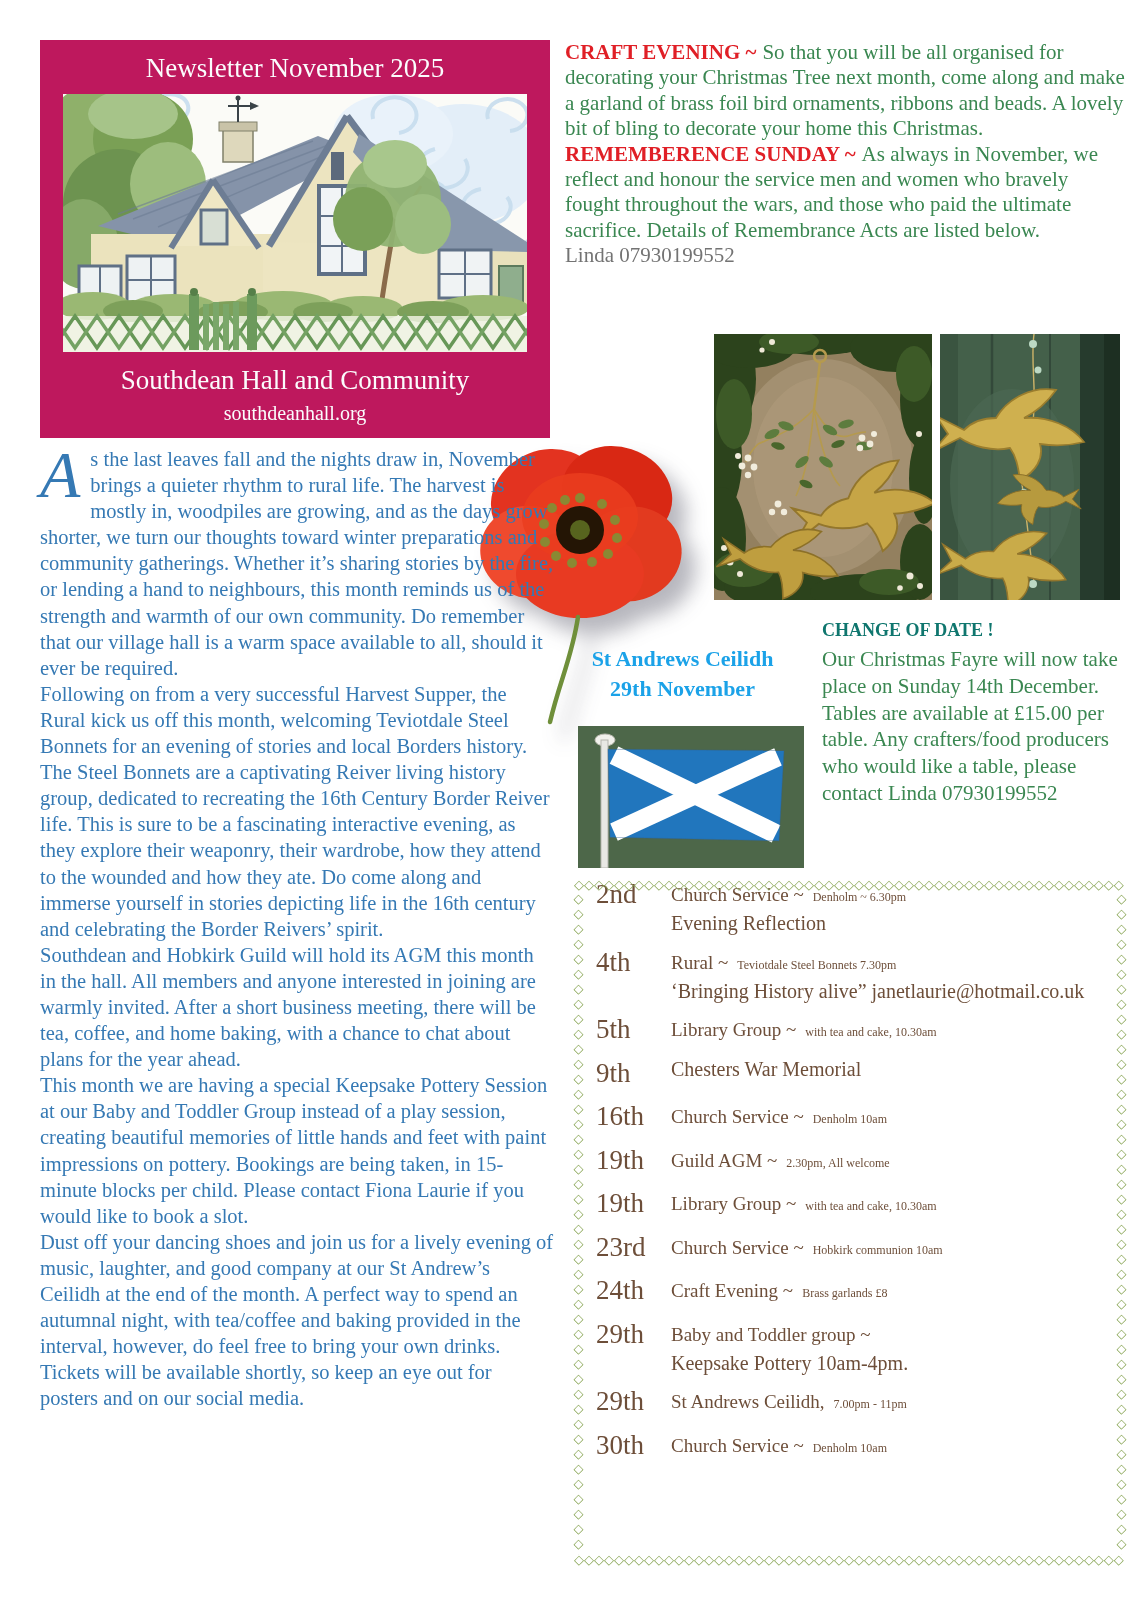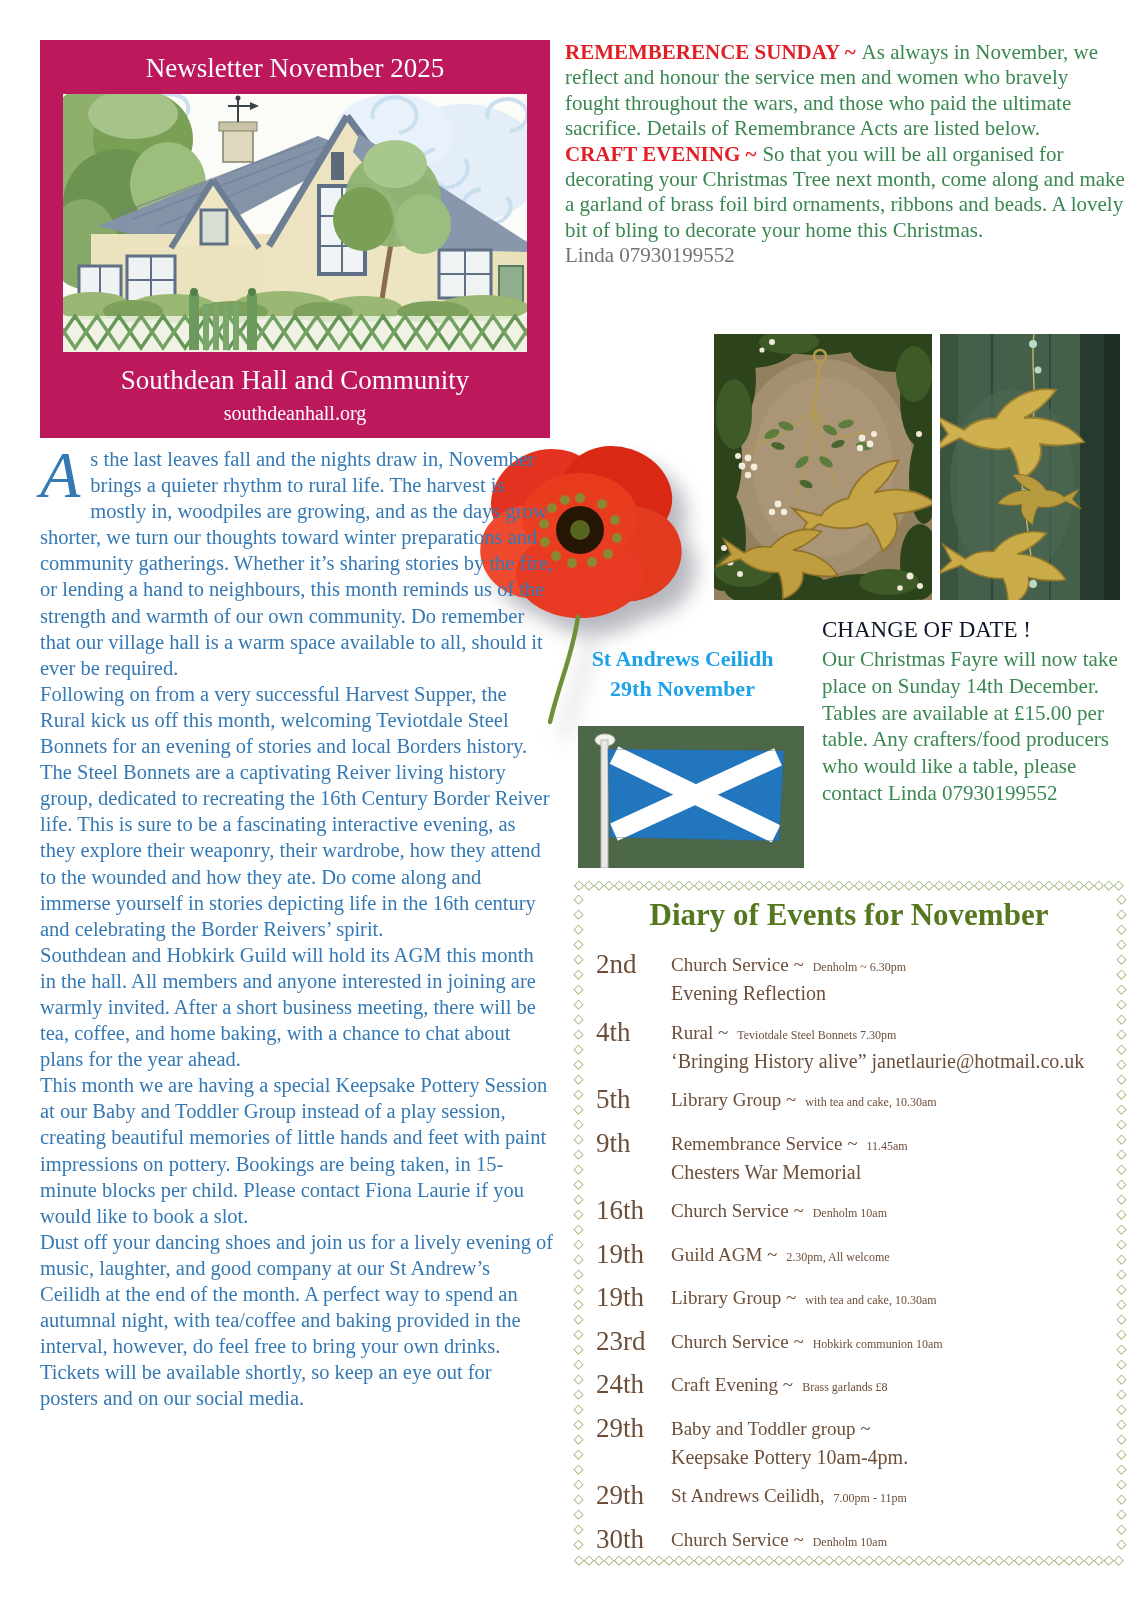--- a/index.html
+++ b/index.html
@@ -40,21 +40,21 @@
              filter:drop-shadow(14px 16px 10px rgba(50,50,70,0.35));}
 
   
   .ceilidh-caption{position:absolute;left:560px;top:644px;width:245px;text-align:center;
                    color:#1ba2e8;font-weight:bold;font-size:22px;line-height:30px;}
   .flag{position:absolute;left:578px;top:726px;width:226px;height:142px;}
   .flag svg{display:block;width:100%;height:100%;}
 
   
   .change{position:absolute;left:822px;top:616px;width:305px;}
-  .change-heading{color:#0f172a;font-weight:normal;font-size:23px;line-height:28px;margin:0;}
+  .change-heading{color:#0f766e;font-weight:bold;font-size:18px;line-height:28px;margin:0;}
   .change-text{color:#3a8751;font-size:21px;line-height:26.8px;margin:2px 0 0 0;}
 
   
   .diary{position:absolute;left:570px;top:878px;width:558px;height:690px;overflow:hidden;}
   .diamond{position:absolute;color:#84a24f;font-family:"DejaVu Sans",sans-serif;
            font-size:13px;overflow:hidden;white-space:nowrap;}
   .diamond.h{left:4px;right:4px;height:15px;line-height:14px;letter-spacing:0;}
   .diamond.top{top:0;} .diamond.bottom{bottom:0;}
   .diamond.v{top:13px;bottom:13px;width:15px;writing-mode:vertical-rl;line-height:14px;}
   .diamond.left{left:0;} .diamond.right{right:0;}
@@ -182,22 +182,22 @@
         <circle cx="131" cy="198" r="4" fill="#567f49"></circle>
         <circle cx="189" cy="198" r="4" fill="#567f49"></circle>
       </svg>
     </div>
 
     <div class="masthead-sub">Southdean Hall and Community</div>
     <div class="masthead-web">southdeanhall.org</div>
   </div>
 
   <div class="notices">
+    <p><span class="notice-label">CRAFT EVENING ~</span><span class="notice-text">So that you will be all organised for decorating your Christmas Tree next month, come along and make a garland of brass foil bird ornaments, ribbons and beads. A lovely bit of bling to decorate your home this Christmas.</span></p>
     <p><span class="notice-label">REMEMBERENCE SUNDAY ~</span><span class="notice-text">As always in November, we reflect and honour the service men and women who bravely fought throughout the wars, and those who paid the ultimate sacrifice. Details of Remembrance Acts are listed below.</span></p>
-    <p><span class="notice-label">CRAFT EVENING ~</span><span class="notice-text">So that you will be all organised for decorating your Christmas Tree next month, come along and make a garland of brass foil bird ornaments, ribbons and beads. A lovely bit of bling to decorate your home this Christmas.</span></p>
     <div class="notice-contact">Linda 07930199552</div>
   </div>
 
   <div class="photo" id="photo-left">
     <svg viewBox="0 0 218 266">
       <rect width="218" height="266" fill="#93805f"></rect>
       <ellipse cx="109" cy="133" rx="90" ry="108" fill="#a39071"></ellipse>
       <ellipse cx="109" cy="133" rx="70" ry="90" fill="#ab9878" opacity="0.85"></ellipse>
 
       <g fill="#2c431c">
@@ -382,21 +382,20 @@
     <p>This month we are having a special Keepsake Pottery Session at our Baby and Toddler Group instead of a play session, creating beautiful memories of little hands and feet with paint impressions on pottery. Bookings are being taken, in 15-minute blocks per child. Please contact Fiona Laurie if you would like to book a slot.</p>
     <p>Dust off your dancing shoes and join us for a lively evening of music, laughter, and good company at our St Andrew’s Ceilidh at the end of the month. A perfect way to spend an autumnal night, with tea/coffee and baking provided in the interval, however, do feel free to bring your own drinks. Tickets will be available shortly, so keep an eye out for posters and on our social media.</p>
   </div>
 
   <div class="diary">
     <div class="diamond h top">◇◇◇◇◇◇◇◇◇◇◇◇◇◇◇◇◇◇◇◇◇◇◇◇◇◇◇◇◇◇◇◇◇◇◇◇◇◇◇◇◇◇◇◇◇◇◇◇◇◇◇◇◇◇◇◇◇◇◇◇◇◇◇◇◇◇◇◇◇◇</div>
     <div class="diamond h bottom">◇◇◇◇◇◇◇◇◇◇◇◇◇◇◇◇◇◇◇◇◇◇◇◇◇◇◇◇◇◇◇◇◇◇◇◇◇◇◇◇◇◇◇◇◇◇◇◇◇◇◇◇◇◇◇◇◇◇◇◇◇◇◇◇◇◇◇◇◇◇</div>
     <div class="diamond v left">◇◇◇◇◇◇◇◇◇◇◇◇◇◇◇◇◇◇◇◇◇◇◇◇◇◇◇◇◇◇◇◇◇◇◇◇◇◇◇◇◇◇◇◇◇◇◇◇◇◇◇◇◇◇◇◇◇◇◇◇◇◇◇◇◇◇◇◇◇◇◇◇◇◇◇◇◇◇◇◇</div>
     <div class="diamond v right">◇◇◇◇◇◇◇◇◇◇◇◇◇◇◇◇◇◇◇◇◇◇◇◇◇◇◇◇◇◇◇◇◇◇◇◇◇◇◇◇◇◇◇◇◇◇◇◇◇◇◇◇◇◇◇◇◇◇◇◇◇◇◇◇◇◇◇◇◇◇◇◇◇◇◇◇◇◇◇◇</div>
 
-    <div class="diary-heading">Diary of Events for November</div>
 
     <div class="d-rows">
       <div class="d-row">
         <div class="d-date">2nd</div>
         <div class="d-body">
             <div class="d-line"><span class="d-title">Church Service ~</span><span class="d-detail">Denholm ~ 6.30pm</span></div>
         <div class="d-sub">Evening Reflection</div>
           </div>
       </div>
       <div class="d-row">
@@ -409,21 +408,20 @@
       <div class="d-row">
         <div class="d-date">5th</div>
         <div class="d-body">
             <div class="d-line"><span class="d-title">Library Group ~</span><span class="d-detail">with tea and cake, 10.30am</span></div>
         <div class="d-sub"></div>
           </div>
       </div>
       <div class="d-row">
         <div class="d-date">9th</div>
         <div class="d-body">
-            <div class="d-line"><span class="d-title">Remembrance Service ~</span><span class="d-detail">11.45am</span></div>
         <div class="d-sub">Chesters War Memorial</div>
           </div>
       </div>
       <div class="d-row">
         <div class="d-date">16th</div>
         <div class="d-body">
             <div class="d-line"><span class="d-title">Church Service ~</span><span class="d-detail">Denholm 10am</span></div>
         <div class="d-sub"></div>
           </div>
       </div>

